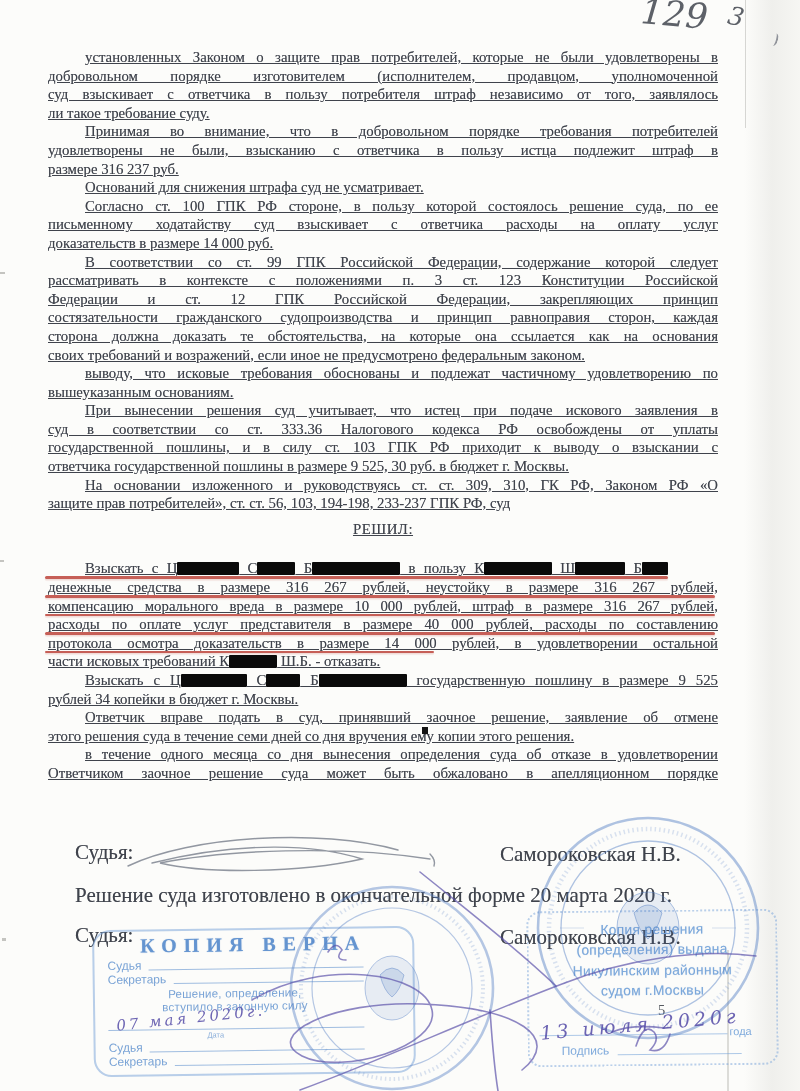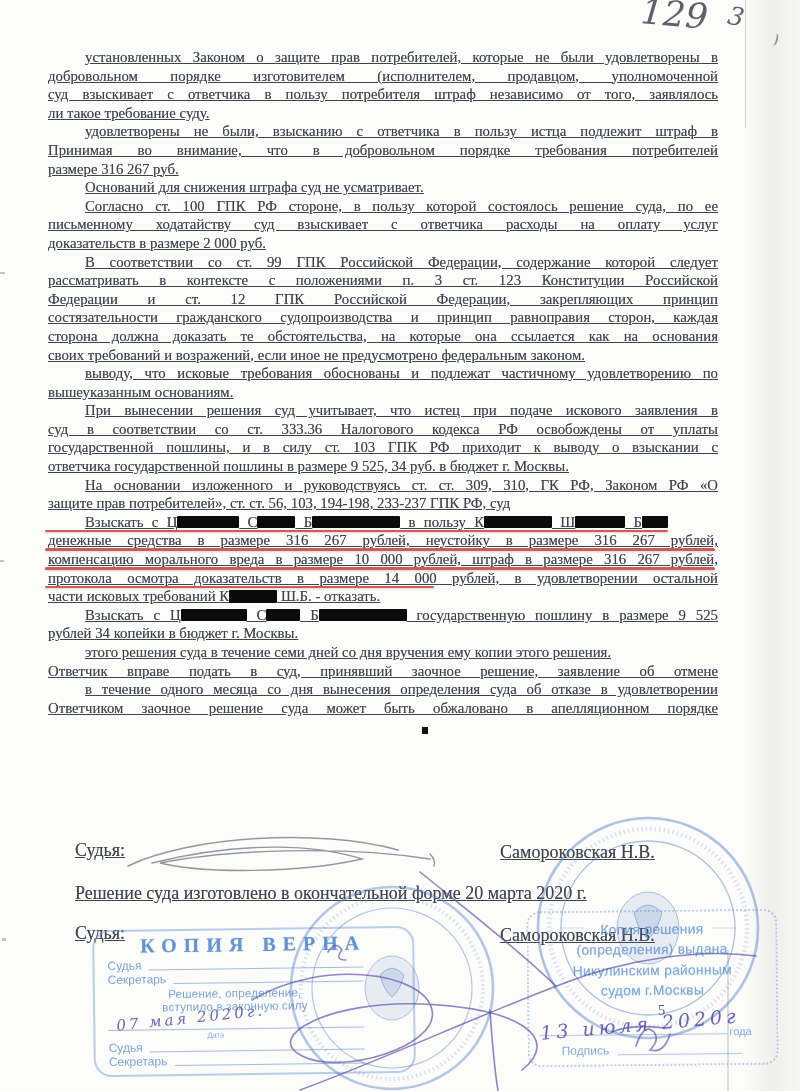--- a/index.html
+++ b/index.html
@@ -12,21 +12,21 @@
   .para{margin:0;}
   .line{position:relative;text-align:justify;text-align-last:justify;}
   .line.last{text-align-last:left;}
   .para .line:first-child{text-indent:37px;}
   .heading{text-align:center;margin:7px 0 21px 0;letter-spacing:.5px;}
   .redact{display:inline-block;background:#0a0a0a;height:12.5px;vertical-align:-1.5px;border-radius:1px;}
   .redline{position:absolute;left:-3px;bottom:-1px;height:2.6px;background:#bf4a41;opacity:.88;
            border-radius:2px;box-shadow:0 1.5px 1px rgba(191,74,65,.22);z-index:-1;}
   
   .abs{position:absolute;}
-  .sigtext{font-size:18px;text-shadow:0 0 .6px rgba(62,66,76,.5);z-index:3;text-decoration:underline;}
+  .sigtext{font-size:21px;text-shadow:0 0 .6px rgba(62,66,76,.5);z-index:3;}
   
   .hand{font-family:"DejaVu Serif",serif;font-style:italic;z-index:6;}
   .hand-gray{color:#5d6168;}
   .hand-ink{color:rgba(88,78,168,.88);}
   
   .stamp{position:absolute;z-index:4;pointer-events:none;}
   .stamp-left{left:93px;top:928px;width:318px;height:143px;border:2px solid rgba(115,160,215,.5);
               border-radius:18px;transform:rotate(-.8deg);color:rgba(110,155,210,.92);
               font-family:"Liberation Sans",sans-serif;}
   .ls-title{position:absolute;top:3px;left:0;width:100%;text-align:center;
@@ -66,68 +66,70 @@
   <div class="abs hand hand-gray" style="left:728px;top:2px;font-size:25px;transform:rotate(12deg);">3</div>
 
   <div class="doc" id="doc">
       <div class="para">
         <div class="line">установленных Законом о защите прав потребителей, которые не были удовлетворены в</div>
         <div class="line">добровольном порядке изготовителем (исполнителем, продавцом, уполномоченной</div>
         <div class="line">суд взыскивает с ответчика в пользу потребителя штраф независимо от того, заявлялось</div>
         <div class="line last">ли такое требование суду.</div>
       </div>
       <div class="para">
+        <div class="line">Принимая во внимание, что  в добровольном порядке требования потребителей</div>
         <div class="line">удовлетворены не были,  взысканию с ответчика в пользу истца подлежит штраф в</div>
-        <div class="line">Принимая во внимание, что  в добровольном порядке требования потребителей</div>
-        <div class="line last">размере  316 267 руб.</div>
+        <div class="line last">размере  316 237 руб.</div>
       </div>
       <div class="para">
         <div class="line last">Оснований для снижения штрафа суд не усматривает.</div>
       </div>
       <div class="para">
         <div class="line">Согласно ст. 100 ГПК РФ стороне, в пользу которой состоялось решение суда, по ее</div>
         <div class="line">письменному ходатайству суд взыскивает с ответчика расходы на оплату услуг</div>
-        <div class="line last">доказательств  в размере 2 000 руб.</div>
+        <div class="line last">доказательств  в размере 14 000 руб.</div>
       </div>
       <div class="para">
         <div class="line">В соответствии со ст. 99 ГПК Российской Федерации, содержание которой следует</div>
         <div class="line">рассматривать в контексте с положениями п. 3 ст. 123 Конституции Российской</div>
         <div class="line">Федерации и ст. 12 ГПК Российской Федерации, закрепляющих принцип</div>
         <div class="line">состязательности гражданского судопроизводства и принцип равноправия сторон, каждая</div>
         <div class="line">сторона должна доказать те обстоятельства, на которые она ссылается как на основания</div>
         <div class="line last">своих требований и возражений, если иное не предусмотрено федеральным законом.</div>
       </div>
       <div class="para">
         <div class="line">выводу, что исковые требования обоснованы и подлежат  частичному удовлетворению по</div>
         <div class="line last">вышеуказанным основаниям.</div>
       </div>
       <div class="para">
         <div class="line">При вынесении решения суд учитывает, что истец при подаче искового заявления в</div>
         <div class="line">суд в соответствии   со ст. 333.36 Налогового кодекса РФ освобождены от уплаты</div>
         <div class="line">государственной пошлины, и в силу ст. 103 ГПК РФ  приходит к выводу о взыскании с</div>
-        <div class="line last">ответчика государственной пошлины в размере 9 525, 34 руб. в бюджет г. Москвы.</div>
+        <div class="line last">ответчика государственной пошлины в размере 9 525, 30 руб. в бюджет г. Москвы.</div>
       </div>
       <div class="para">
         <div class="line">На основании изложенного и руководствуясь ст. ст. 309, 310,  ГК РФ,  Законом РФ «О</div>
         <div class="line last">защите прав потребителей», ст. ст. 56,  103, 194-198, 233-237  ГПК РФ, суд</div>
       </div>
+      <div class="heading">РЕШИЛ:</div>
       <div class="para">
         <div class="line" style="padding-right: 50px;">Взыскать с  Ц<span class="redact" style="width: 62px;"></span> С<span class="redact" style="width: 38px;"></span> Б<span class="redact" style="width: 88px;"></span> в пользу К<span class="redact" style="width: 68px;"></span> Ш<span class="redact" style="width: 50px;"></span> Б<span class="redact" style="width: 26px;"></span><div class="redline" style="width: 623px;"></div></div>
         <div class="line">денежные средства в размере 316 267 рублей, неустойку в размере 316 267 рублей,<div class="redline" style="width: 670px;"></div></div>
         <div class="line">компенсацию морального вреда в размере 10 000 рублей, штраф в размере 316 267 рублей,<div class="redline" style="width: 670px;"></div></div>
+        <div class="line">расходы по оплате услуг представителя в размере 40 000 рублей, расходы по составлению<div class="redline" style="width: 670px;"></div></div>
         <div class="line">протокола осмотра доказательств в размере 14 000 рублей, в  удовлетворении остальной<div class="redline" style="width: 389px;"></div></div>
         <div class="line last">части исковых требований К<span class="redact" style="width: 48px;"></span> Ш.Б. -  отказать.</div>
       </div>
       <div class="para">
         <div class="line">Взыскать с  Ц<span class="redact" style="width: 66px;"></span> С<span class="redact" style="width: 34px;"></span> Б<span class="redact" style="width: 88px;"></span> государственную пошлину в размере 9 525</div>
         <div class="line last">рублей 34 копейки в бюджет г. Москвы.</div>
       </div>
       <div class="para">
+        <div class="line">Ответчик вправе подать в суд, принявший заочное решение, заявление об отмене</div>
         <div class="line last">этого решения суда в течение семи дней со дня вручения ему копии этого решения.</div>
-        <div class="line">Ответчик вправе подать в суд, принявший заочное решение, заявление об отмене</div>
       </div>
       <div class="para">
         <div class="line">в течение одного месяца со дня вынесения определения суда об отказе в удовлетворении</div>
         <div class="line">Ответчиком заочное решение суда может быть обжаловано в апелляционном порядке</div>
       </div>
     </div>
 
   <div class="abs sigtext" style="left:75px;top:840px;">Судья:</div>
   <div class="abs sigtext" style="left:500px;top:842px;">Самороковская Н.В.</div>
   <div class="abs sigtext" style="left:75px;top:883px;">Решение суда изготовлено в окончательной форме  20 марта 2020 г.</div>

